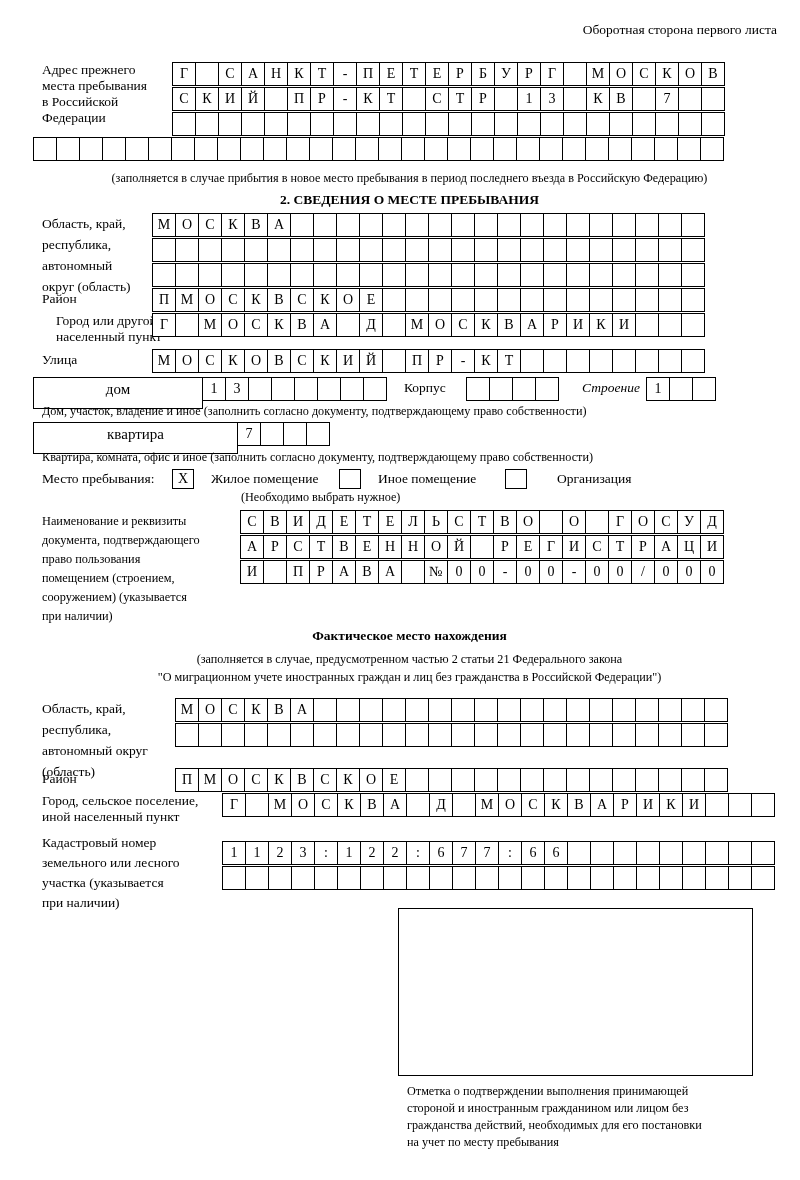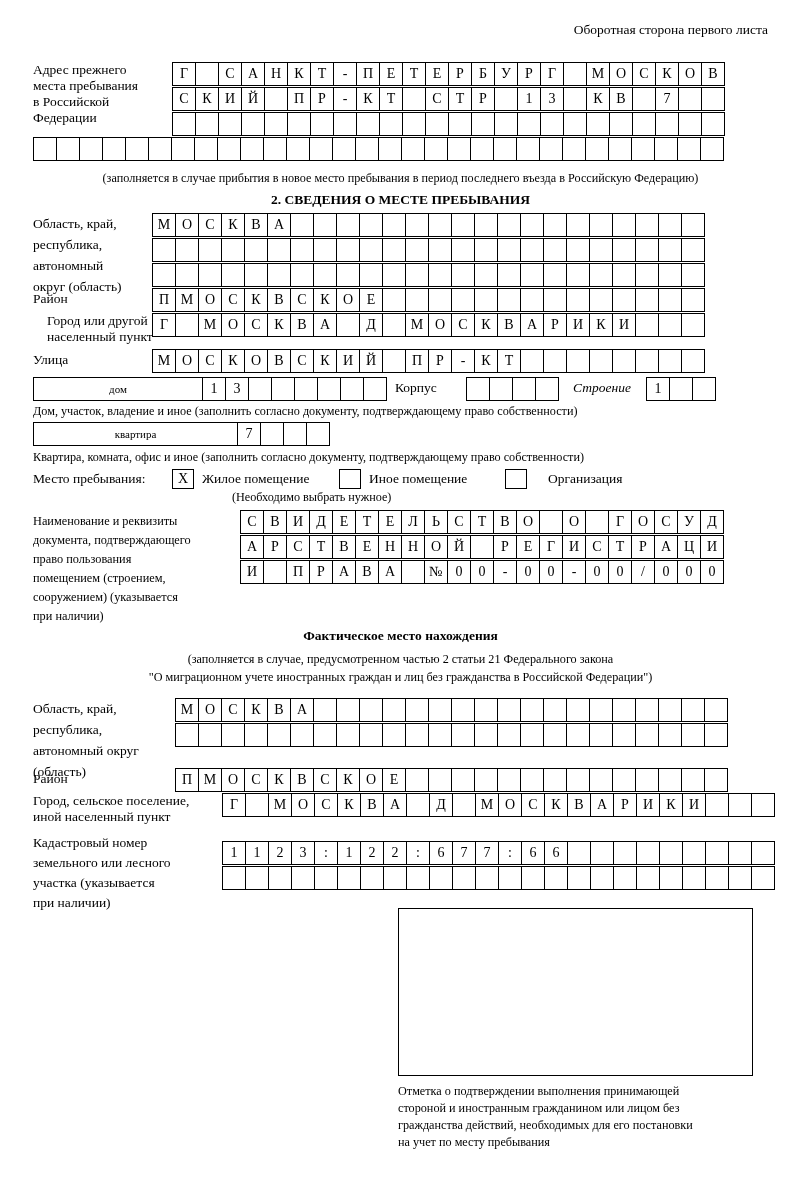--- a/index.html
+++ b/index.html
@@ -13,21 +13,21 @@
     font-family: "Liberation Serif", serif;
     color: #000;
     position: relative;
     overflow: hidden;
   }
   .page {
     position: relative;
     width: 800px;
     height: 1180px;
   }
-  .abs { position: absolute; }
+  .abs { position: absolute; padding-left: 9px; }
 
   .hdr-right {
     top: 22px; left: 0; width: 768px;
     text-align: right;
     font-size: 13.5px;
   }
 
   .lbl {
     font-size: 13.5px;
     line-height: 16px;
@@ -45,22 +45,22 @@
     line-height: 22px;
     text-align: center;
     font-family: "Liberation Serif", serif;
     background: #fff;
   }
 
   .longbox {
     position: absolute;
     border: 1px solid #000;
     box-sizing: border-box;
-    height: 24px;
-    font-size: 11px;
+    height: 32px;
+    font-size: 15px;
     line-height: 22px;
     text-align: center;
   }
   .chk {
     position: absolute;
     width: 22px; height: 20px;
     border: 1px solid #000;
     box-sizing: border-box;
     text-align: center;
     font-size: 14px;

